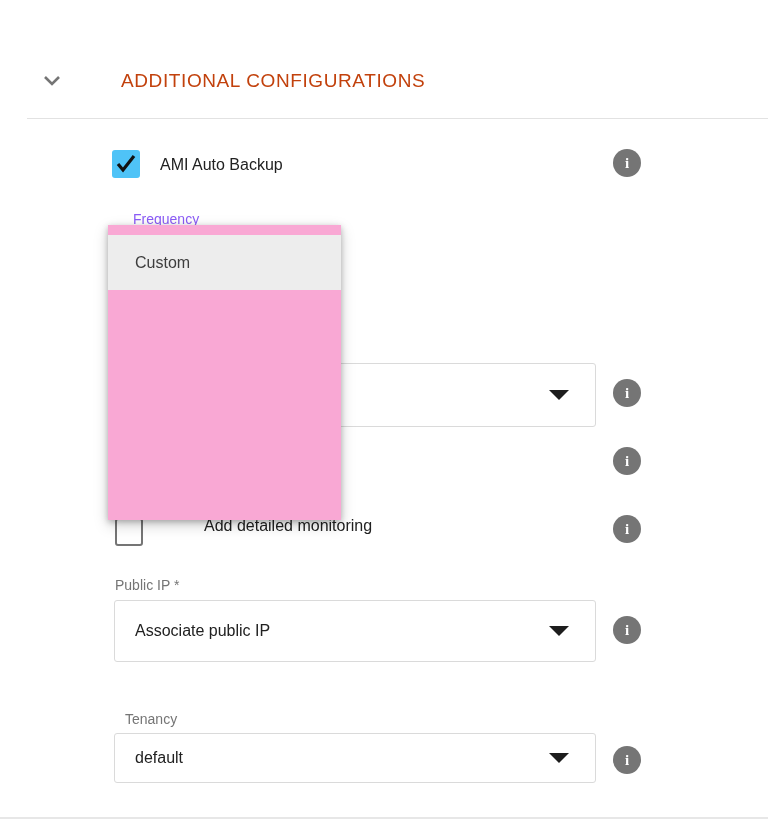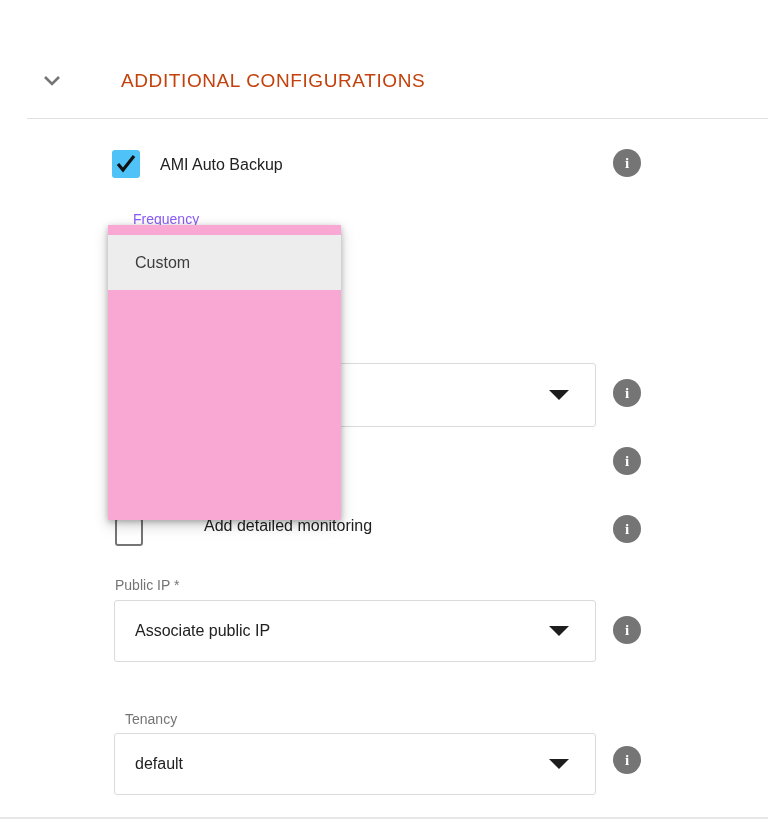--- a/index.html
+++ b/index.html
@@ -80,21 +80,21 @@
 <div class="abs info-icon" style="top:515px;">i</div>
 
 <div class="abs field-label" style="left:115px; top:577px;">Public IP *</div>
 <div class="abs select-box" style="left:114px; top:600px; width:482px; height:62px;">
   <span class="select-value">Associate public IP</span>
   <span class="caret"></span>
 </div>
 <div class="abs info-icon" style="top:616px;">i</div>
 
 <div class="abs field-label" style="left:115px; top:711px;margin-left:10px;">Tenancy</div>
-<div class="abs select-box" style="left:114px; top:733px; width:482px; height:62px;">
+<div class="abs select-box" style="left:114px; top:733px; width:482px; height:50px;">
   <span class="select-value">default</span>
   <span class="caret"></span>
 </div>
 <div class="abs info-icon" style="top:746px;">i</div>
 
 <div class="abs divider-bottom"></div>
 
 <div class="abs menu">
   <div class="menu-item highlighted">Custom</div>
 </div>

